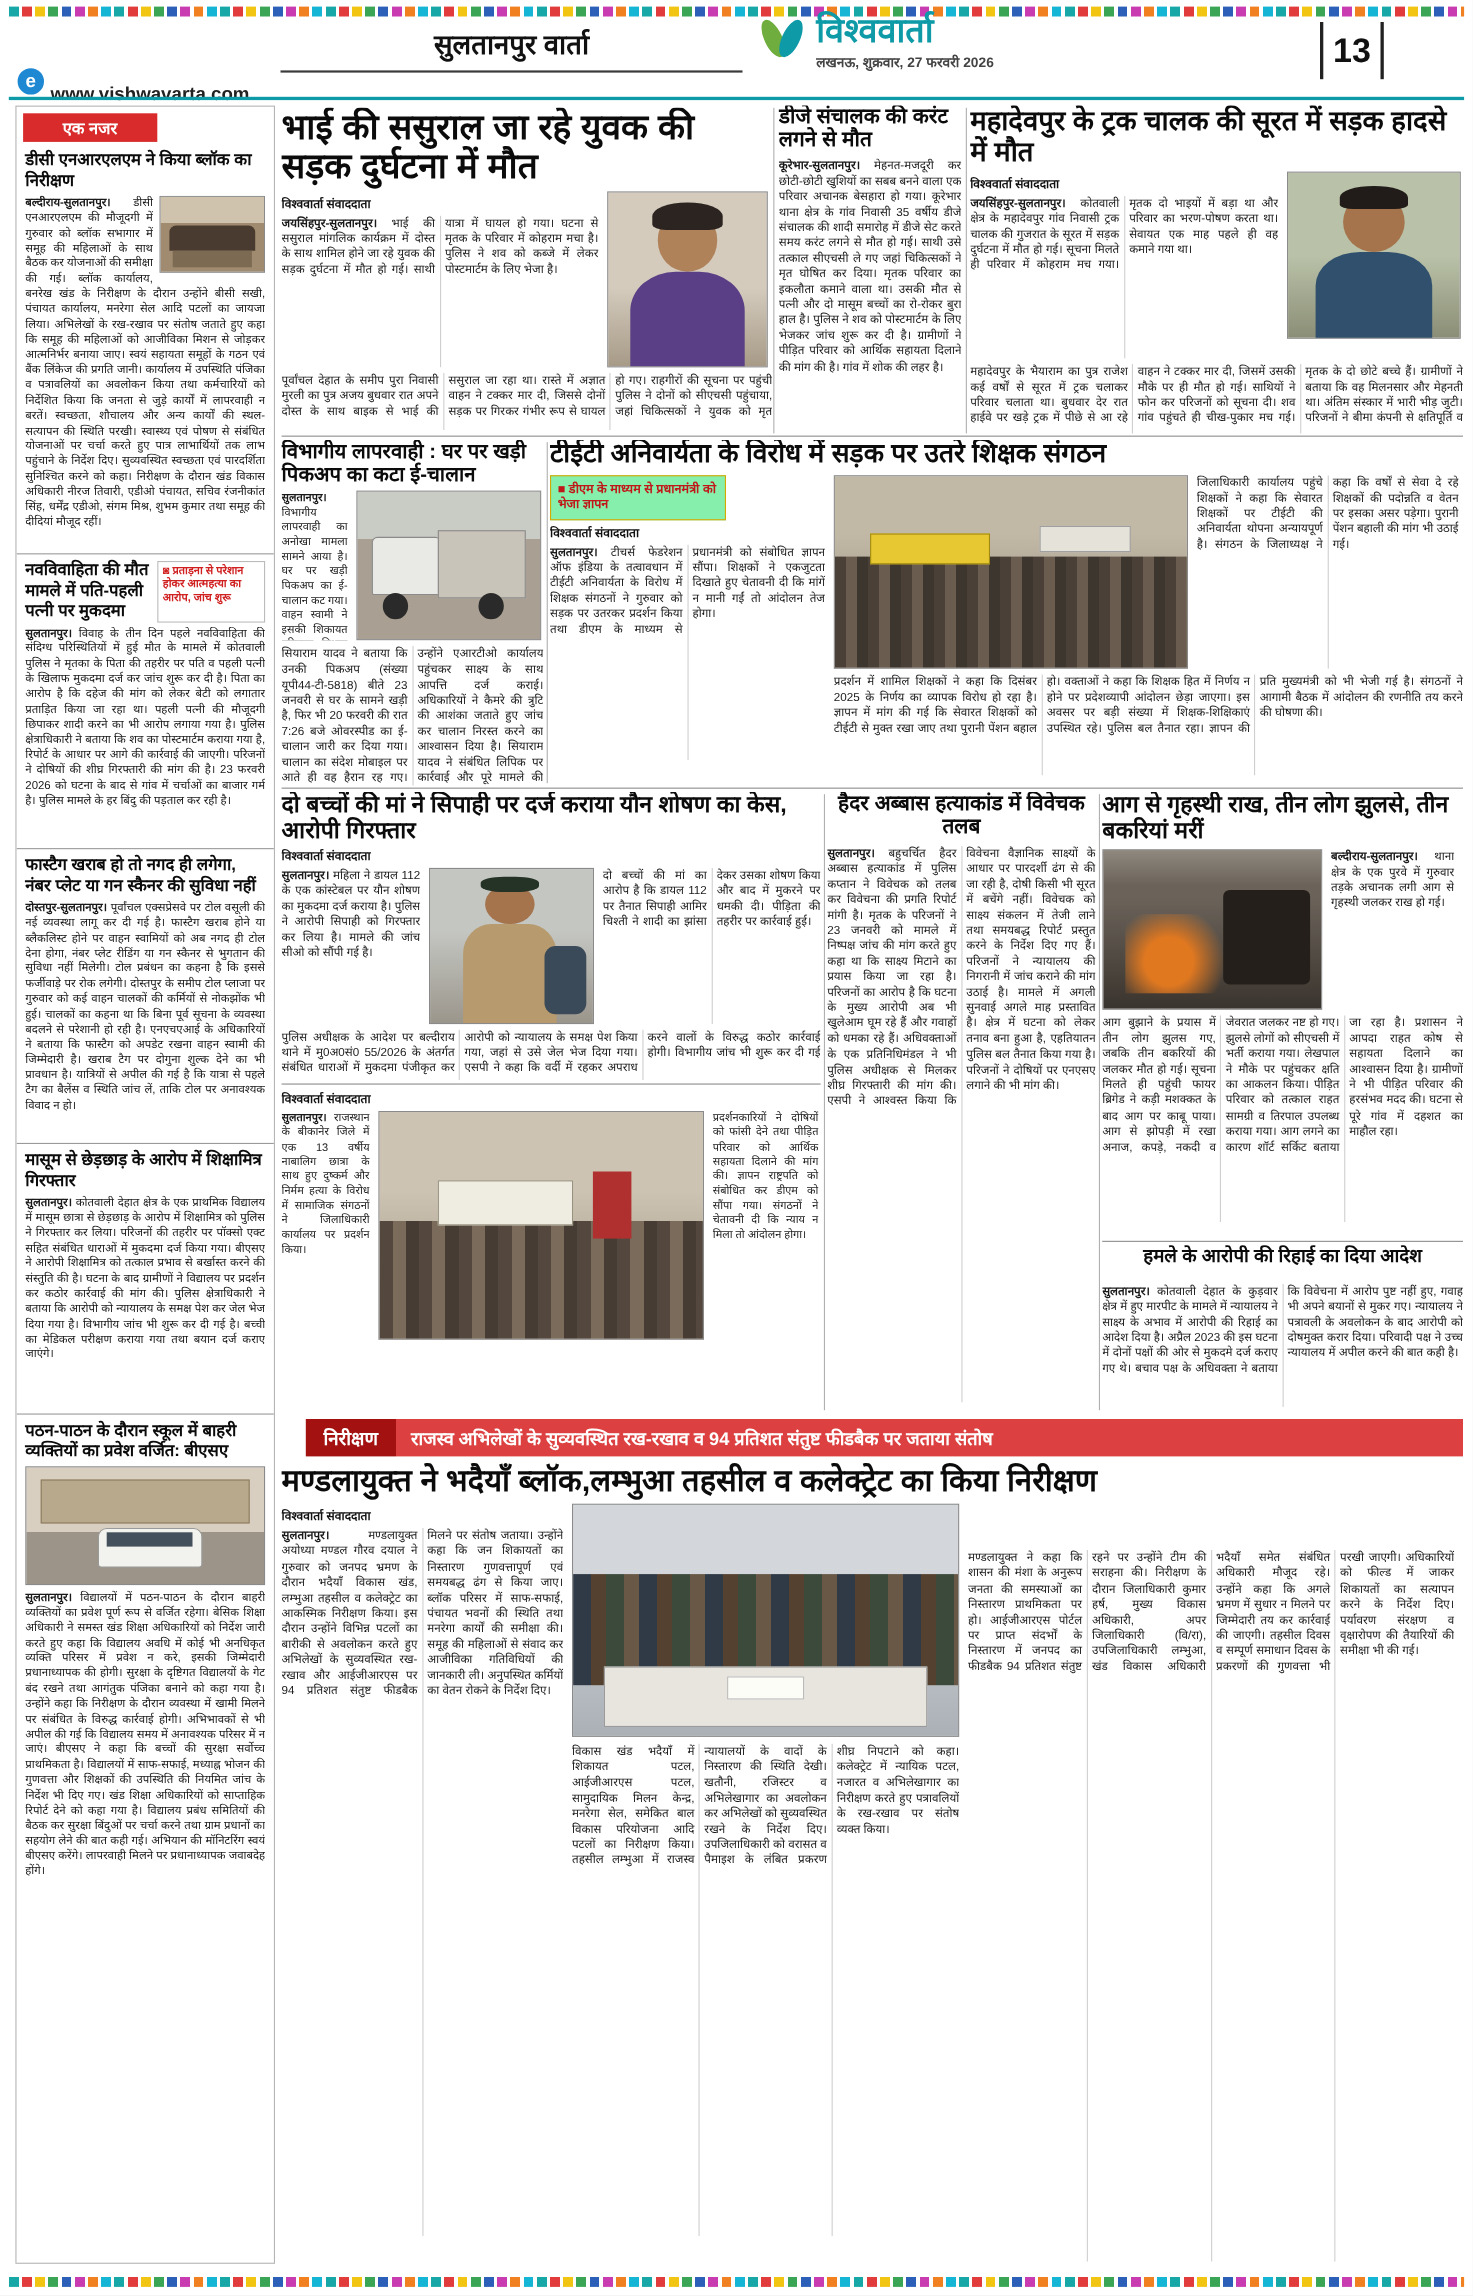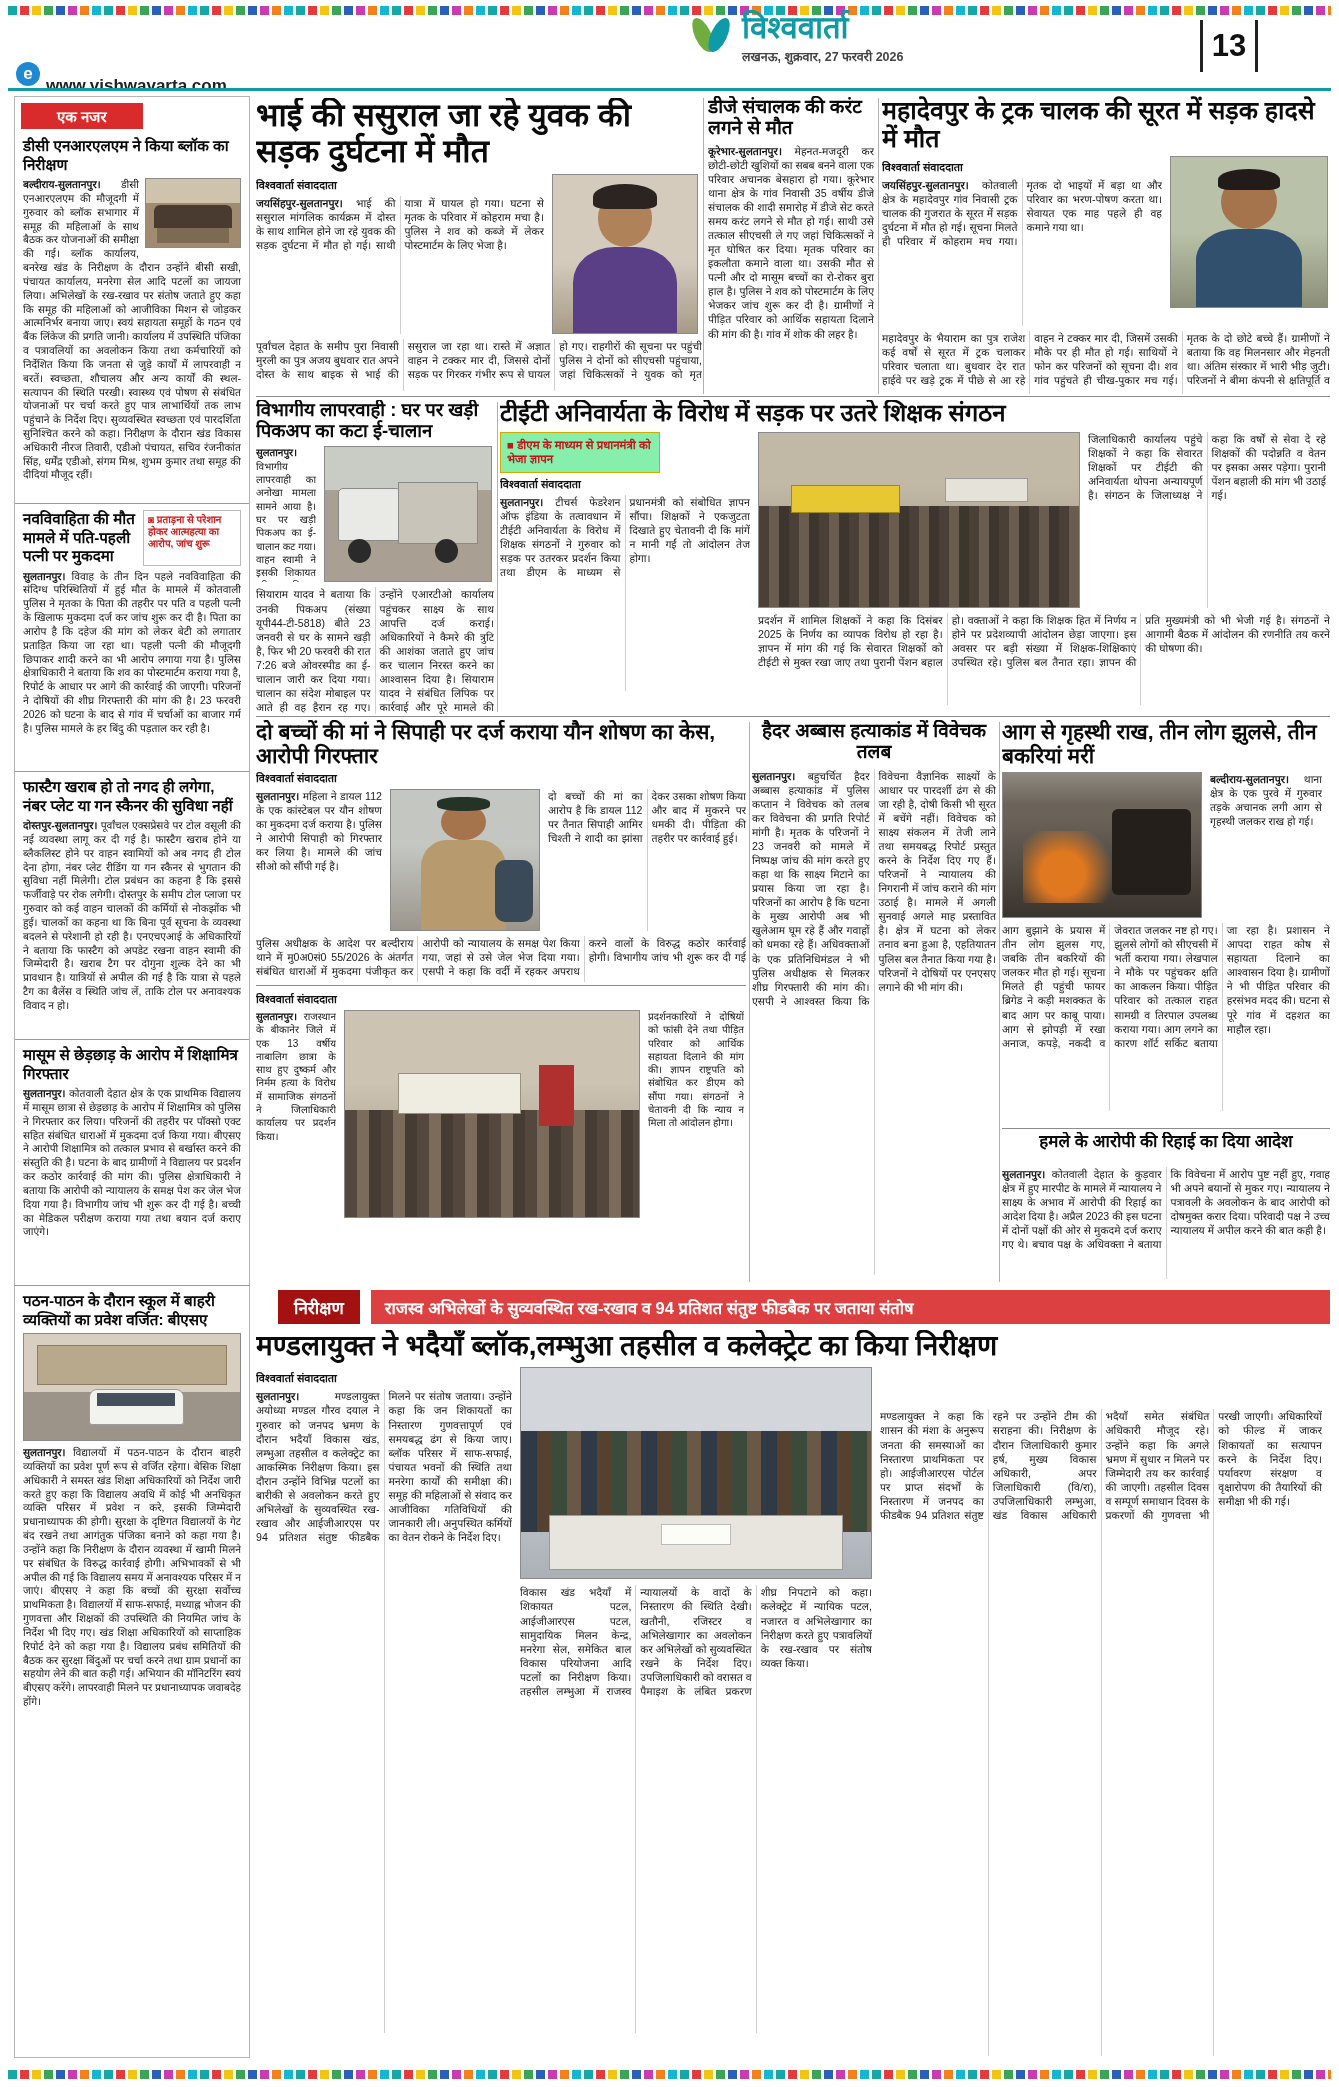--- a/index.html
+++ b/index.html
@@ -52,37 +52,40 @@
   .brief + .brief { border-top:1px solid #9a9a9a; }
   .brief-hl { font-size:15.2px; font-weight:700; line-height:1.22; margin-bottom:4px; color:#0b0b0b; }
   .brief .bt { font-size:10.4px; }
   .mini-kicker { border:1px solid #bbb; color:#d02020; font-weight:700; font-size:10px;
                  padding:3px 4px; line-height:1.2; flex:none; width:98px; }
   .mini-kicker::before { content:"◙ "; color:#d02020; }
   .kicker { background:#86efac; border:1px solid #d4a900; color:#c01818; font-weight:700;
             font-size:11.5px; padding:5px 6px; line-height:1.25; }
   .kicker::before { content:"■ "; }
 
-  .banner { position:absolute; left:278px; top:1290px; width:1052px; height:34px; display:flex;gap:11px; }
+  .banner { position:absolute; left:278px; top:1290px; width:1052px; height:34px; display:flex; }
   .banner-label { background:#a31111; color:#fff; font-weight:700; font-size:17px;
                   padding:6px 16px; flex:none; }
   .banner-text { background:#dd4040; color:#fff; font-weight:700; font-size:16.5px;
                  padding:6px 14px; flex:1; }
 </style>
 </head>
 <body>
 
 <div class="page">
 
   <div class="strip" style="top:6px"></div>
   <div class="strip" style="top:2070px"></div>
 
   <div class="site">
     <span class="site-logo">e</span>
     <span class="site-url">www.vishwavarta.com</span>
+  </div>
+  <div class="section-title-wrap">
+    <span class="section-title">सुलतानपुर वार्ता</span>
   </div>
   <div class="masthead">
     <svg viewBox="0 0 40 40" width="46" height="46">
       <ellipse cx="13" cy="20" rx="7" ry="16" transform="rotate(-25 13 20)" fill="#6fae3e"></ellipse>
       <ellipse cx="27" cy="20" rx="7" ry="16" transform="rotate(25 27 20)" fill="#0e9aa7"></ellipse>
     </svg>
     <div>
       <div class="masthead-name">विश्ववार्ता</div>
       <div class="masthead-date">लखनऊ, शुक्रवार, 27 फरवरी 2026</div>
     </div>

